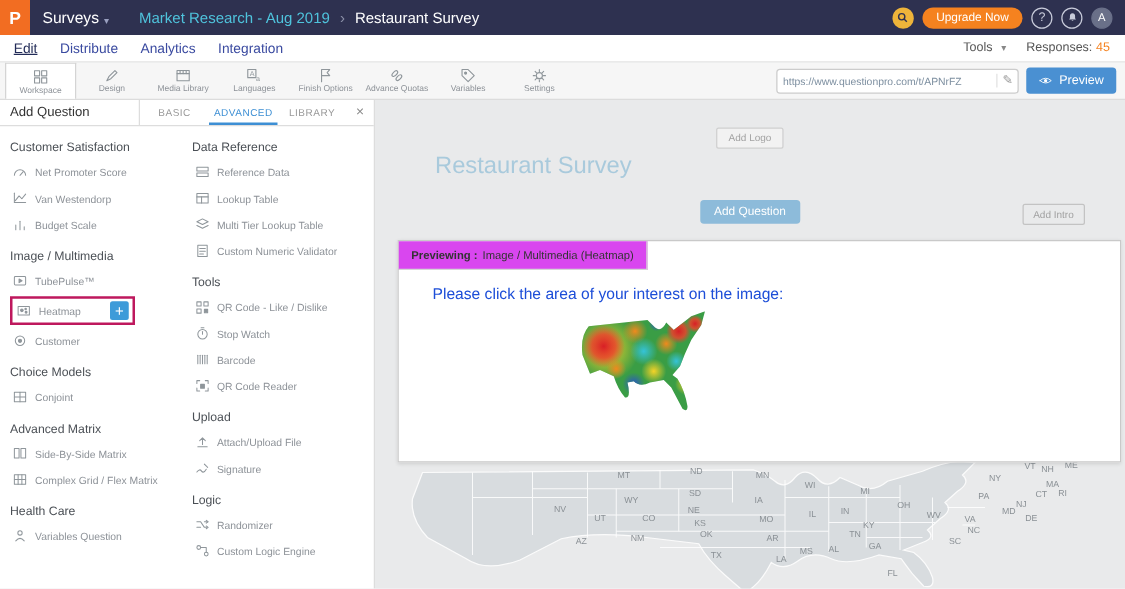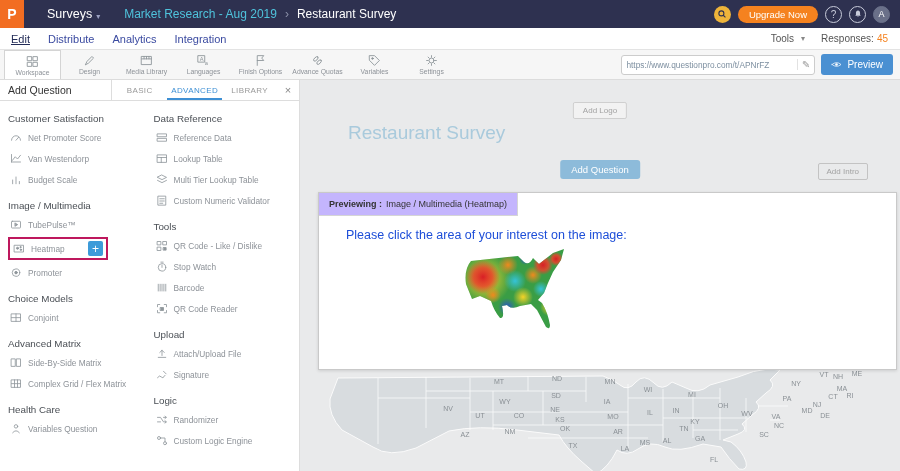--- a/index.html
+++ b/index.html
@@ -3,21 +3,21 @@
 <meta charset="utf-8">
 <style>
   *{margin:0;padding:0;box-sizing:border-box;}
   html,body{background:#fff;}
   body{font-family:"Liberation Sans","DejaVu Sans",sans-serif;}
   .app{position:relative;width:900px;height:471px;overflow:hidden;background:#e9eaeb;}
 
   
   .topbar{position:absolute;top:0;left:0;right:0;height:28px;background:#2e3150;display:flex;align-items:center;color:#fff;z-index:10;}
   .logo{width:24px;height:28px;background:#f26d22;color:#fff;display:flex;align-items:center;justify-content:center;font-weight:bold;font-size:14px;cursor:pointer;}
-  .product-wrap{display:flex;align-items:flex-end;margin-left:23px;cursor:pointer;}
+  .product-wrap{display:flex;align-items:flex-end;margin-left:10px;cursor:pointer;}
   .product{font-size:12.5px;}
   .caret{font-size:8px;margin-left:4px;color:#9aa0c0;}
   .crumbs{margin-left:24px;font-size:12px;display:flex;gap:8px;align-items:center;}
   .crumb-parent{color:#4fc3dc;cursor:pointer;}
   .crumb-sep{color:#8b90a8;}
   .crumb-current{color:#fff;}
   .topbar-right{margin-left:auto;display:flex;align-items:center;gap:7px;padding-right:10px;}
   .search-circle{width:17px;height:17px;border-radius:50%;background:#eeb43a;display:flex;align-items:center;justify-content:center;cursor:pointer;}
   .upgrade-btn{background:#f5821f;color:#fff;font-size:9.5px;padding:3px 11px;border-radius:9px;border:none;cursor:pointer;font-family:inherit;}
   .tb-circle{width:17px;height:17px;border-radius:50%;border:1.2px solid #c8cbda;color:#c8cbda;font-size:10px;display:flex;align-items:center;justify-content:center;cursor:pointer;}
@@ -61,21 +61,21 @@
   .sb-item.highlighted{border:2px solid #be185d;padding:2px 3px;margin:2px 0;width:100px;}
   .add-plus{margin-left:auto;width:15px;height:15px;background:#3d9bd9;color:#fff;display:flex;align-items:center;justify-content:center;font-size:12px;border-radius:2px;cursor:pointer;}
 
   
   .canvas{position:absolute;top:80px;left:300px;right:0;bottom:0;background:#e9eaeb;overflow:hidden;}
   .add-logo-btn{position:absolute;top:22px;left:50%;transform:translateX(-50%);font-size:8px;color:#a2a2a2;border:1px solid #cfcfcf;background:#f2f2f2;padding:3px 9px;border-radius:2px;cursor:pointer;font-family:inherit;}
   .survey-title{position:absolute;top:42px;left:48px;font-size:19px;color:#a9cadc;font-weight:normal;}
   .add-question-btn{position:absolute;top:80px;left:50%;transform:translateX(-50%);background:#8dbbda;color:#fff;font-size:9.5px;padding:4px 11px;border-radius:3px;border:none;cursor:pointer;font-family:inherit;}
   .add-intro-btn{position:absolute;top:83px;right:32px;border:1px solid #c3c3c3;color:#a2a2a2;font-size:8px;padding:3px 8px;border-radius:2px;background:transparent;cursor:pointer;font-family:inherit;}
   .preview-card{position:absolute;top:112px;left:18px;right:3px;height:178px;background:#fff;border:1px solid #c9c9c9;z-index:3;box-shadow:0 1px 3px rgba(0,0,0,.12);}
-  .preview-tab{display:inline-flex;gap:4px;background:#c4b5fd;border-right:1px solid #d5d5d5;border-bottom:1px solid #d5d5d5;padding:6px 10px;font-size:9px;color:#333;}
+  .preview-tab{display:inline-flex;gap:4px;background:#d946ef;border-right:1px solid #d5d5d5;border-bottom:1px solid #d5d5d5;padding:6px 10px;font-size:9px;color:#333;}
   .preview-tab .pv-label{font-weight:bold;}
   .question-text{margin:12px 0 0 27px;font-size:12.5px;color:#1d4ed8;}
   .heatmap-img{position:absolute;top:54px;left:144px;width:124px;height:96px;cursor:crosshair;}
 
   
   .us-map{position:absolute;left:18px;top:288px;width:579px;height:106px;z-index:1;}
   .map-labels{position:absolute;left:18px;top:288px;width:579px;height:106px;z-index:2;pointer-events:none;}
   .map-label{position:absolute;font-size:7px;color:#8a9095;transform:translate(-50%,-50%);}
 
   .icn{display:inline-flex;}
@@ -292,21 +292,21 @@
             <span class="sb-label">Heatmap</span>
             <span class="add-plus">+</span>
           </div>
           <div class="sb-item">
             <span class="icn">
               <svg viewBox="0 0 16 16">
                 <circle cx="8" cy="7.5" r="5"></circle>
                 <circle cx="8" cy="7.5" r="1.7" fill="#8f969b"></circle>
               </svg>
             </span>
-            <span class="sb-label">Promoter</span>
+            <span class="sb-label">Customer</span>
           </div>
           <div class="sb-heading">Choice Models</div>
           <div class="sb-item">
             <span class="icn">
               <svg viewBox="0 0 16 16">
                 <rect x="2" y="2.5" width="12" height="10"></rect>
                 <line x1="2" y1="7.5" x2="14" y2="7.5"></line>
                 <line x1="8" y1="2.5" x2="8" y2="12.5"></line>
               </svg>
             </span>

